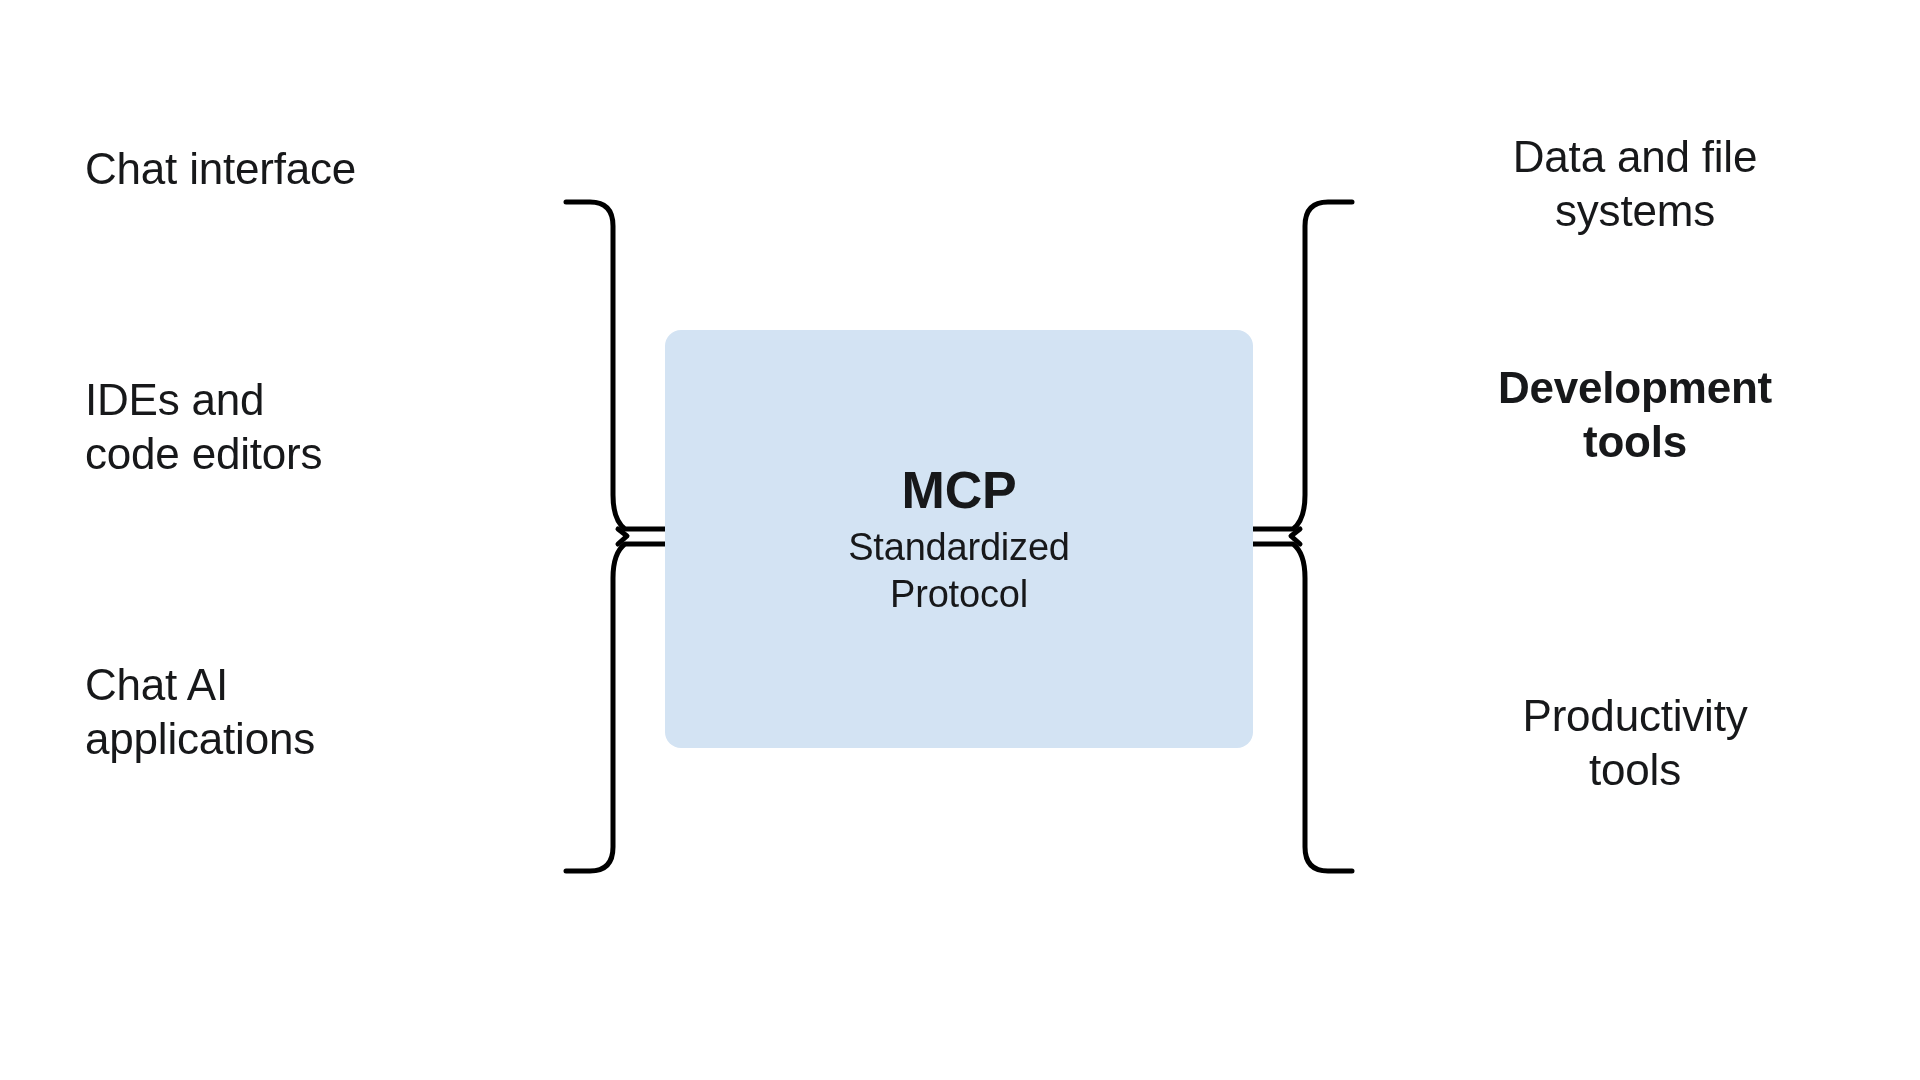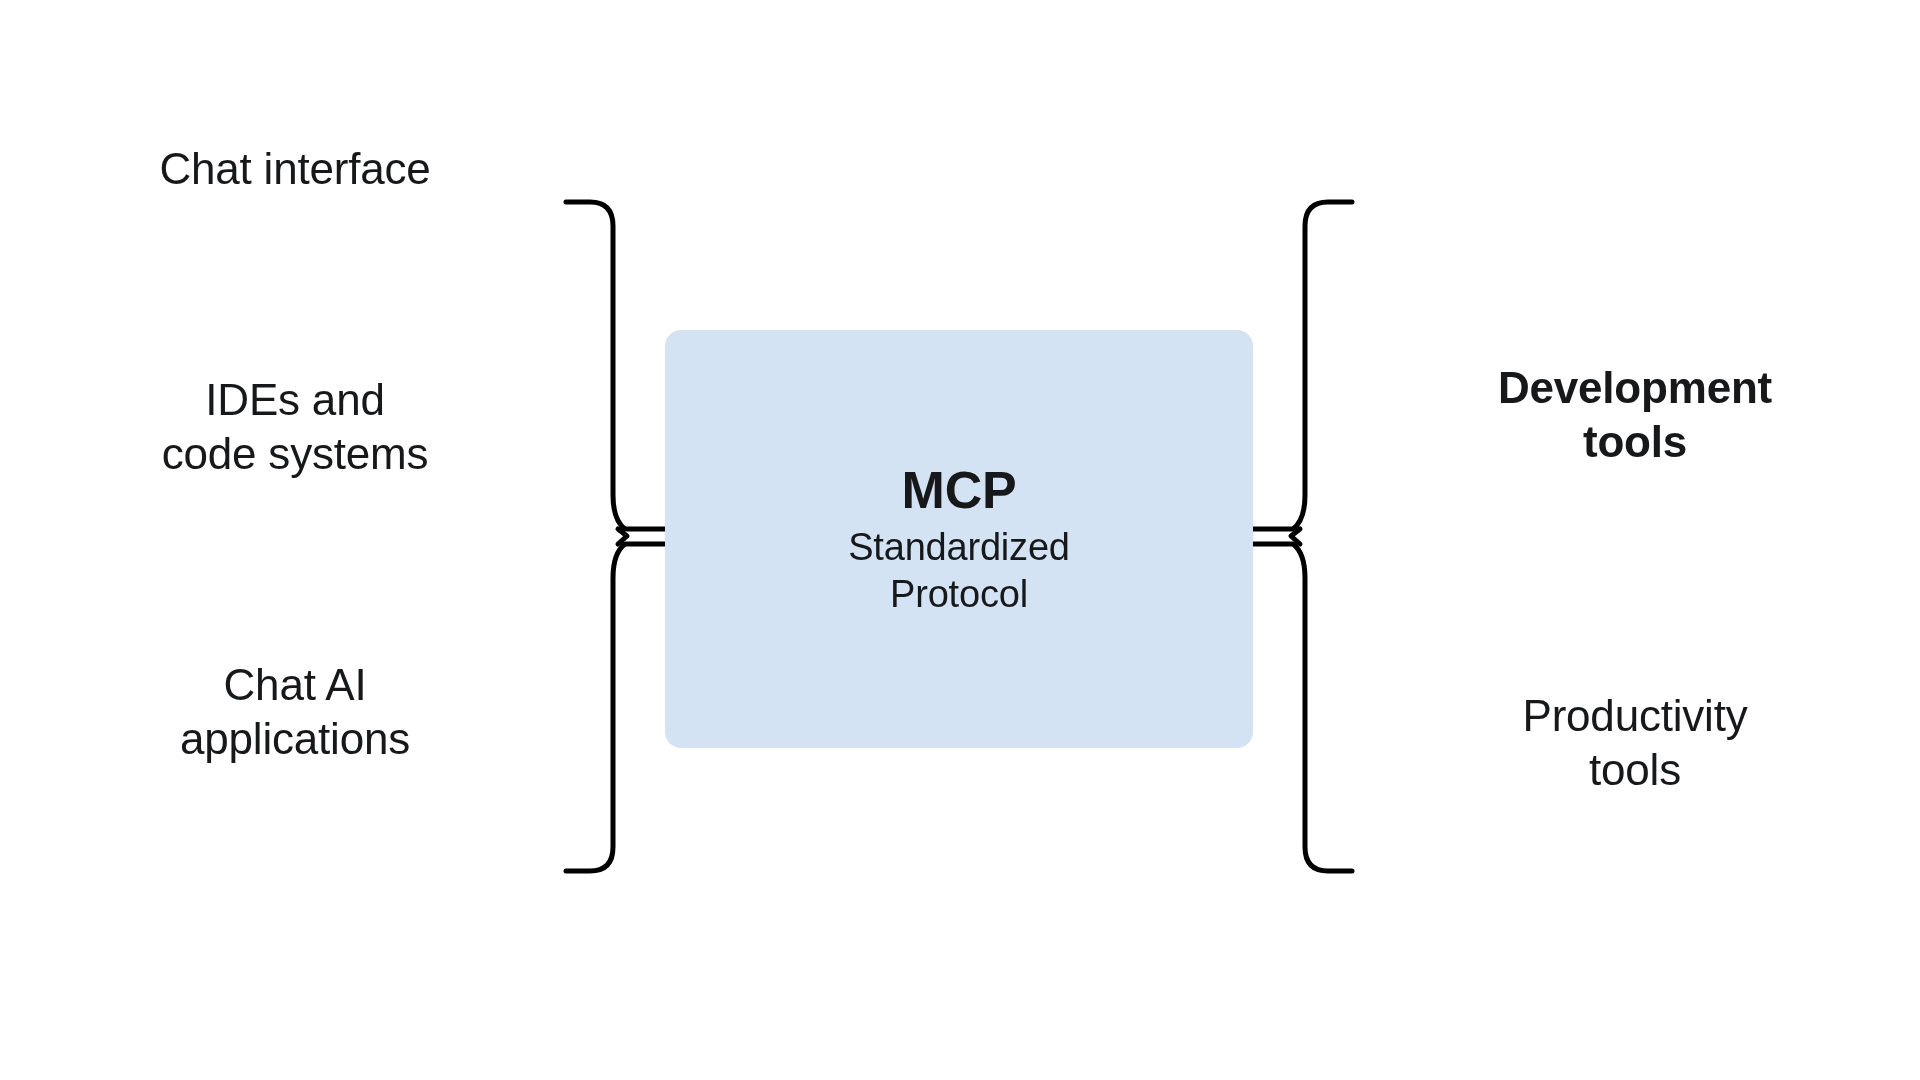--- a/index.html
+++ b/index.html
@@ -70,21 +70,20 @@
     position: absolute;
     font-size: 44px;
     font-weight: 400;
     color: #17181a;
     line-height: 1.22;
     letter-spacing: -0.2px;
     white-space: pre-line;
   }
   .node-label.left {
     right: 1415px;     
-    text-align: center;
     width: 420px;
   }
   .node-label.right {
     left: 1420px;
     text-align: center;
     width: 430px;
   }
 
   
   .lbl-chat        { top: 142px; }
@@ -134,25 +133,27 @@
 
   <div class="center-node">
     <div class="center-title">MCP</div>
     <div class="center-subtitle">Standardized
 Protocol</div>
   </div>
 
   <div class="node-label left lbl-chat">Chat interface</div>
 
   <div class="node-label left lbl-ides">IDEs and
-code systems</div>
+code editors</div>
 
   <div class="node-label left lbl-other">Chat AI
 applications</div>
 
+  <div class="node-label right lbl-data">Data and file
+systems</div>
 
   <div class="node-label right lbl-devtools">Development
 tools</div>
 
   <div class="node-label right lbl-prodtools">Productivity
 tools</div>
 
 </div>
 
 </body></html>

